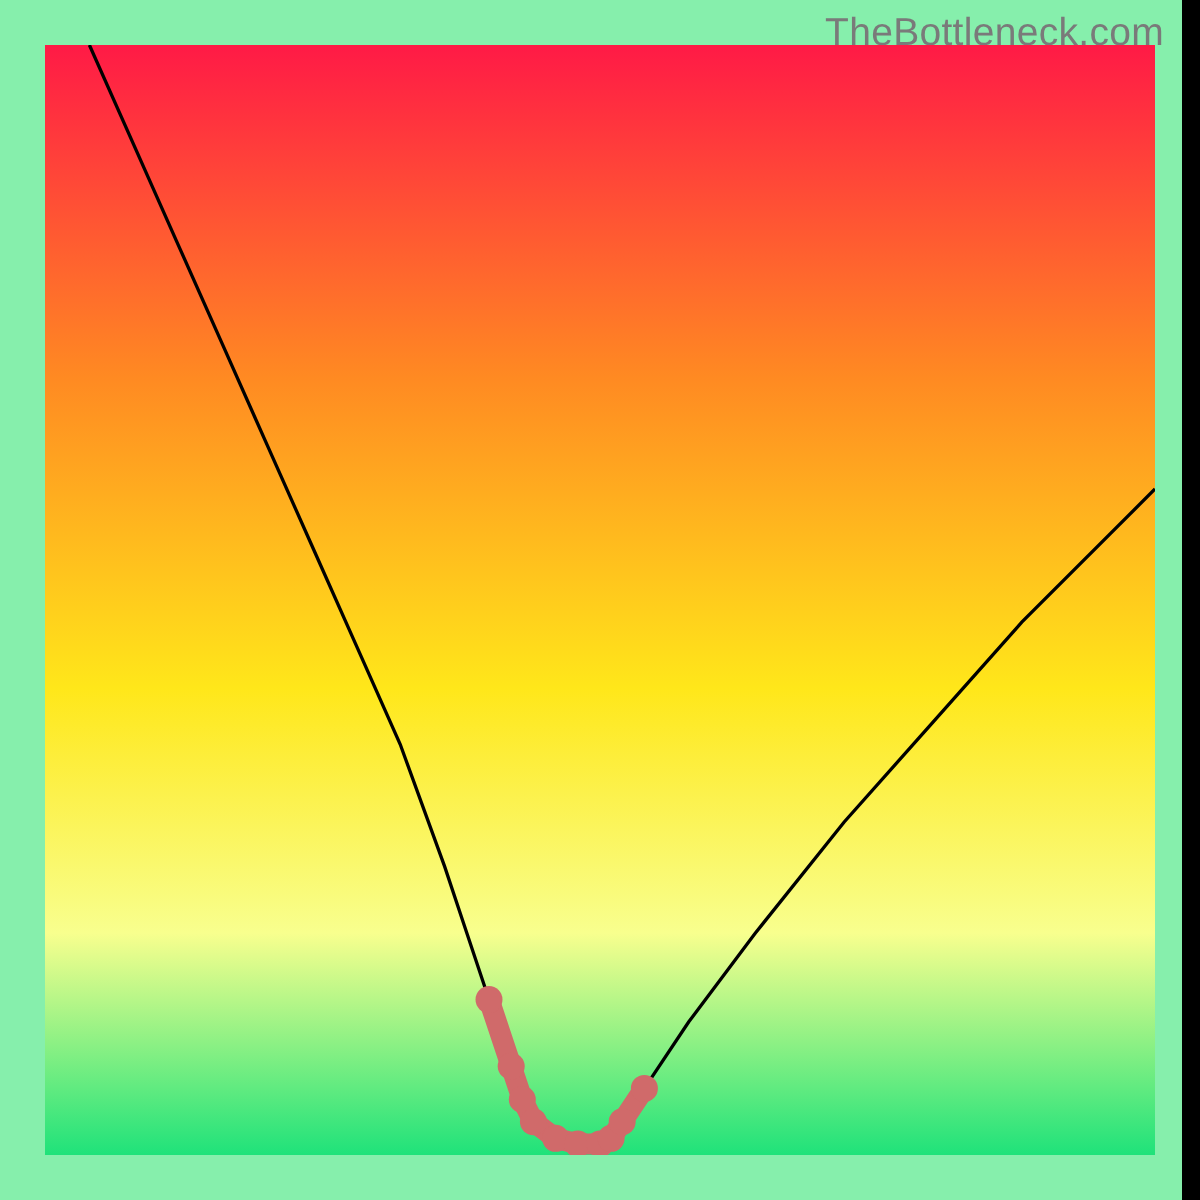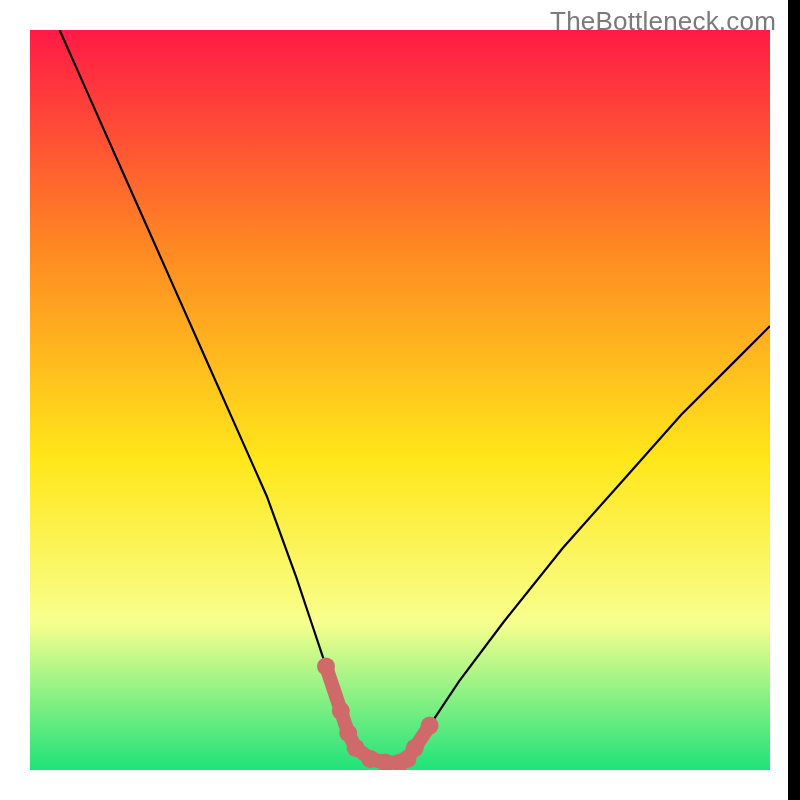--- a/index.html
+++ b/index.html
@@ -1,21 +1,21 @@
 <!DOCTYPE html>
 <html><head>
 <meta charset="utf-8">
 <style>
   * { margin: 0; padding: 0; box-sizing: border-box; }
   html, body { width: 800px; height: 800px; overflow: hidden; background: #000; }
   .frame {
     position: relative;
     width: 788px;
     height: 800px;
-    background: #ffffff;
+    background: #86efac;
   }
   .watermark {
     position: absolute;
     top: 6px;
     right: 12px;
     font-family: Arial, Helvetica, sans-serif;
     font-size: 26px;
     color: #7a7a7a;
     font-weight: 500;
     letter-spacing: 0.2px;

